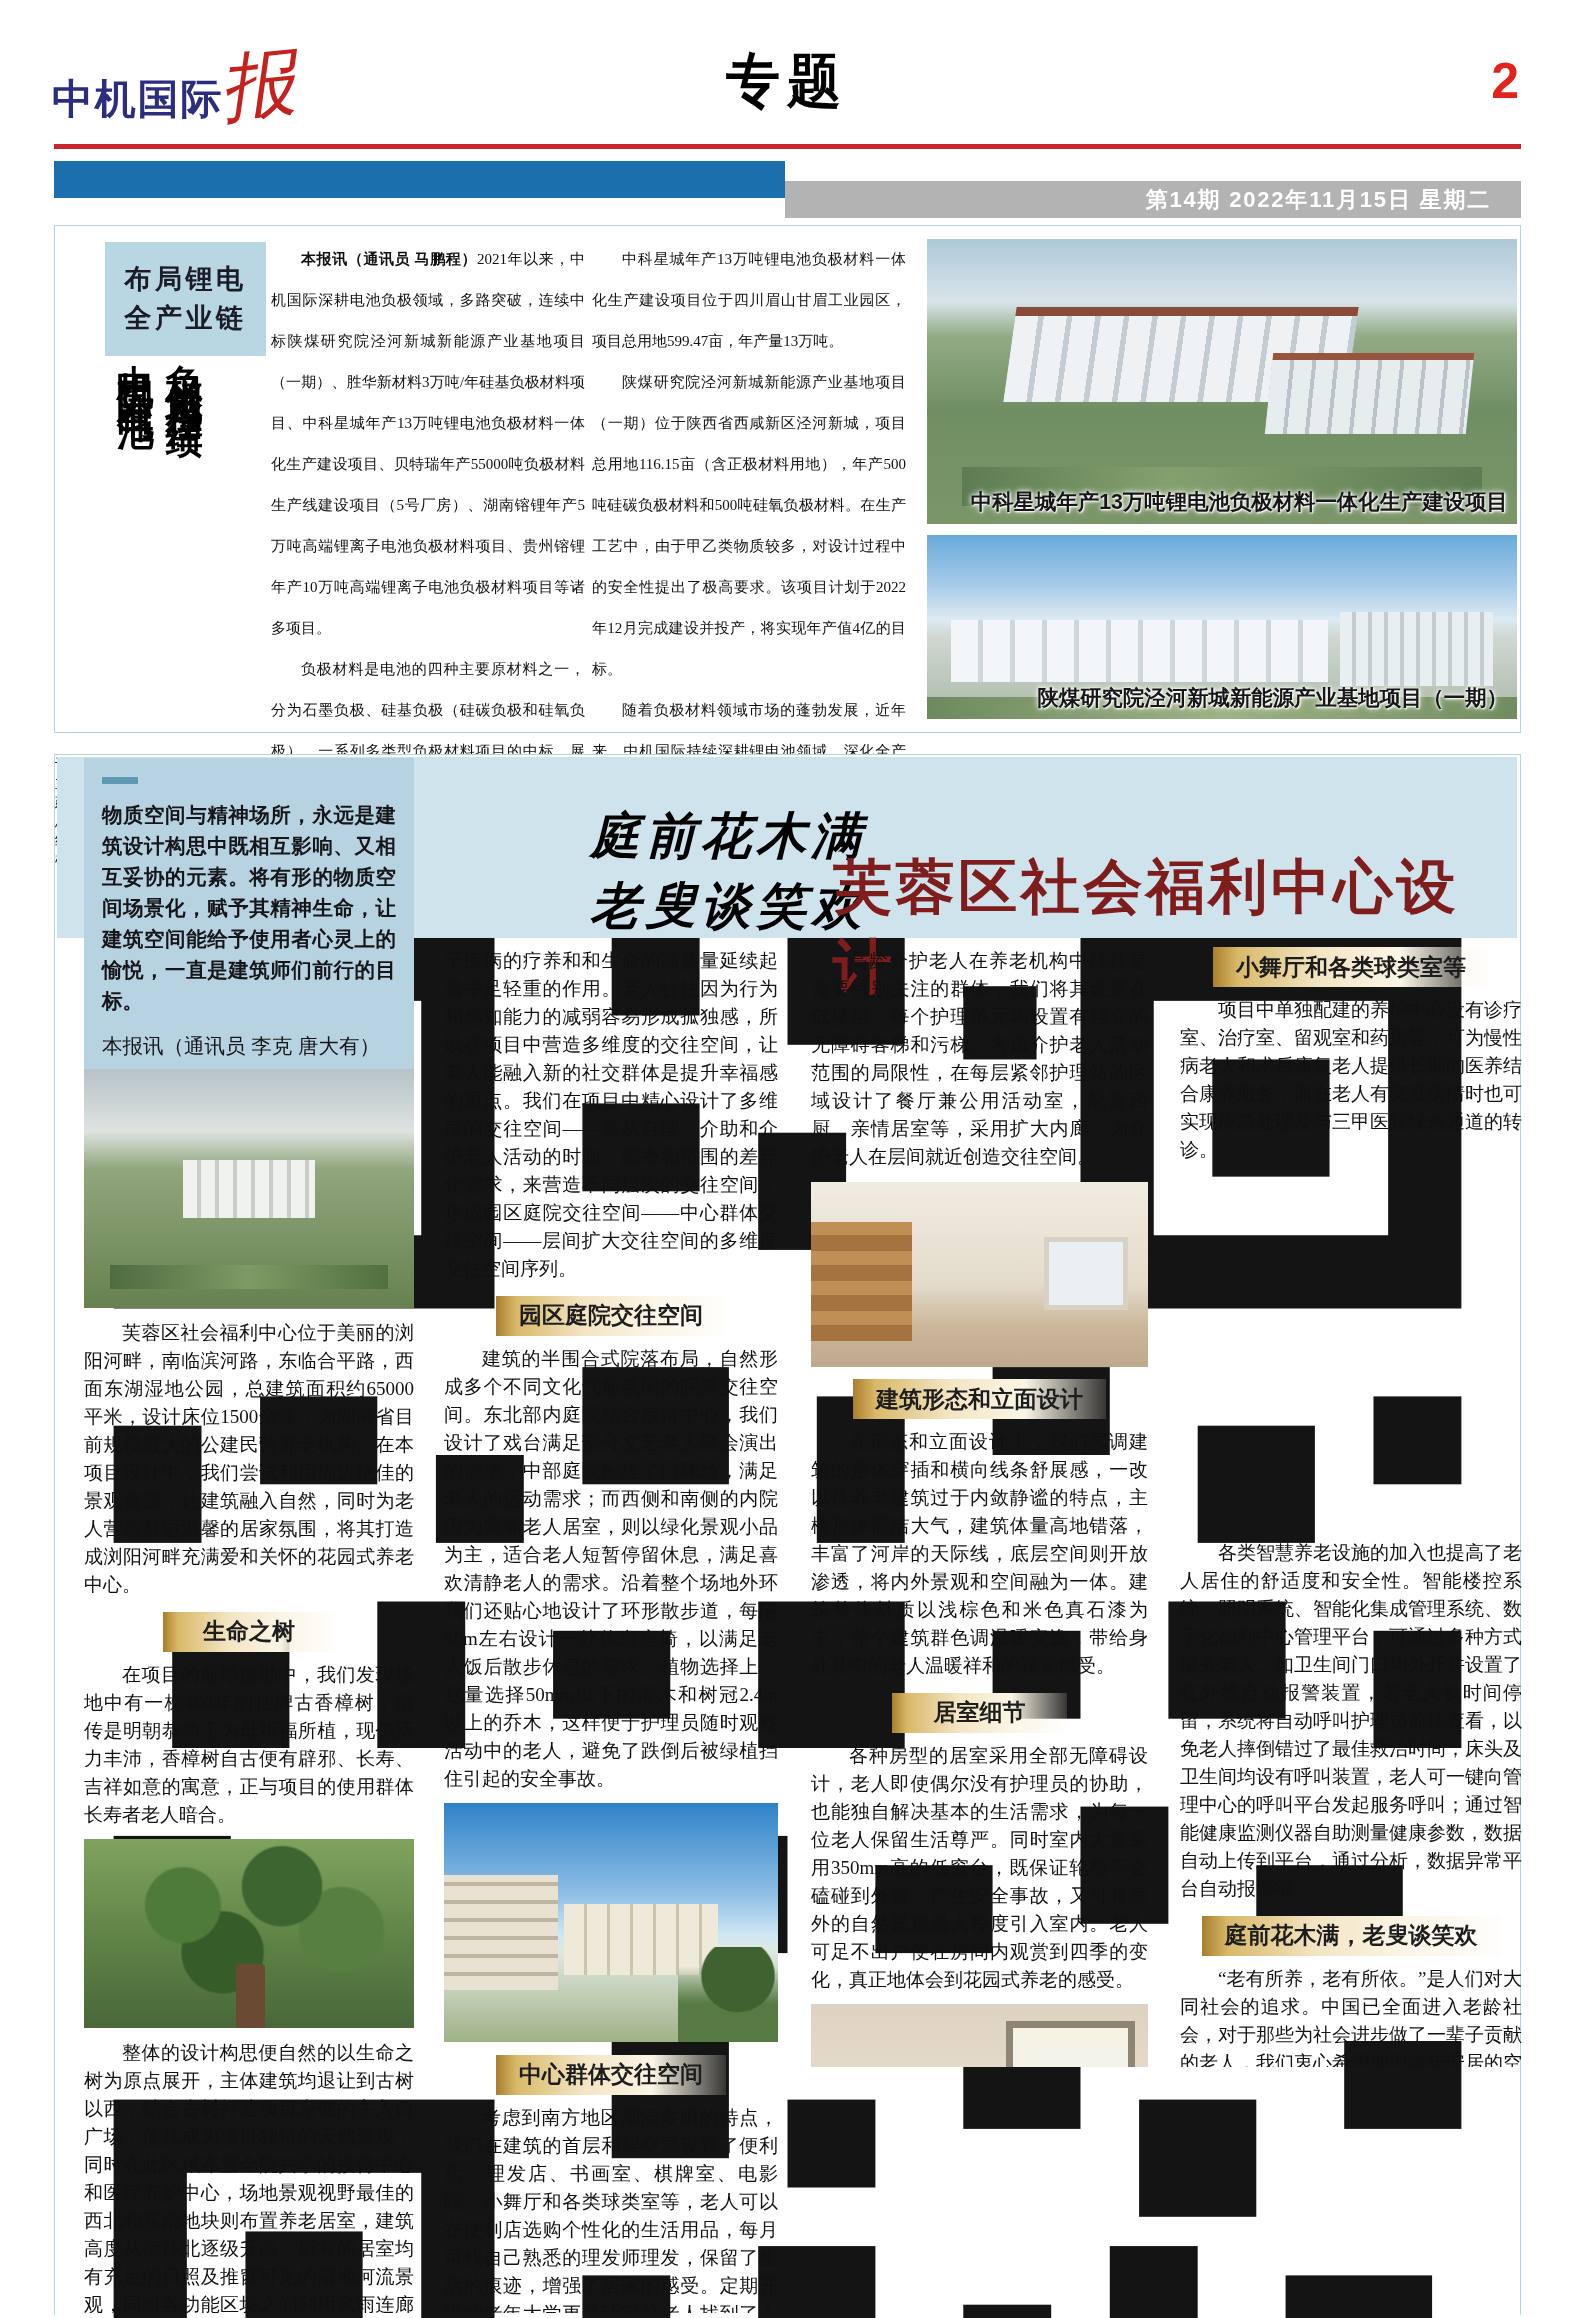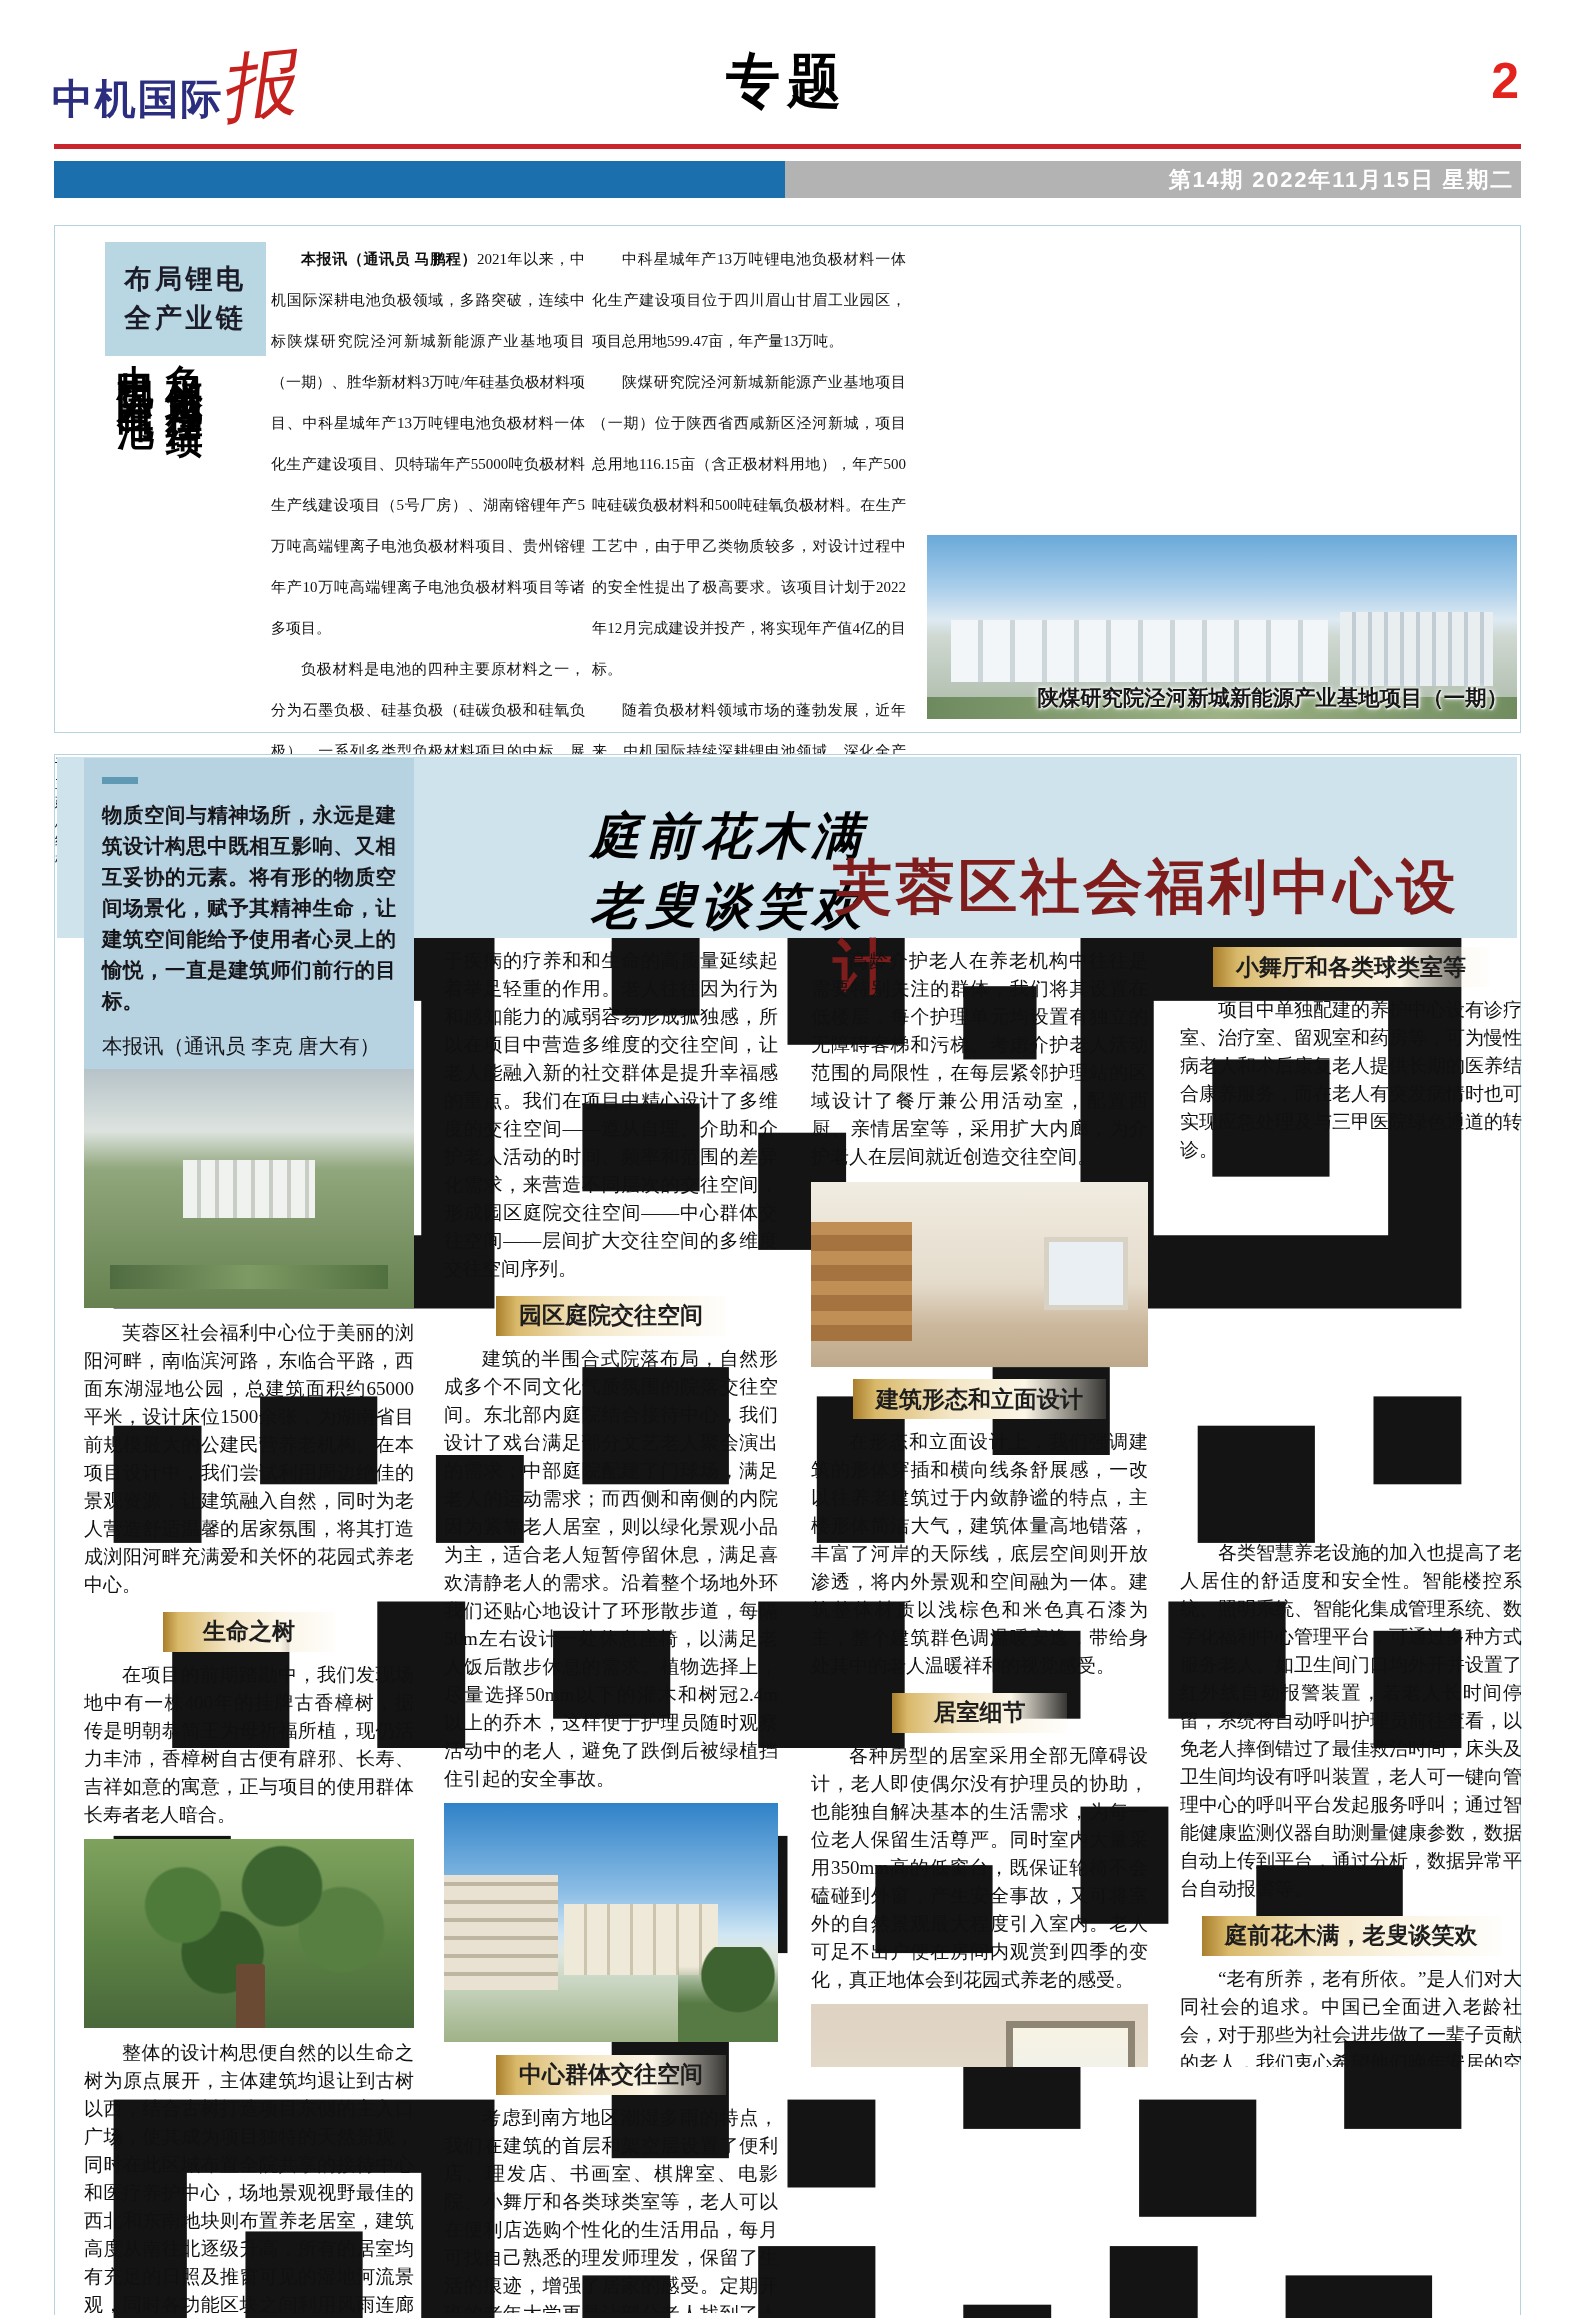--- a/index.html
+++ b/index.html
@@ -17,21 +17,21 @@
   .section-title{position:absolute;left:0;right:0;top:46px;text-align:center;
                  font-weight:900;font-size:54px;letter-spacing:7.1px;color:#000;
                  font-family:"Liberation Sans","DejaVu Sans",sans-serif;transform:scaleY(1.08);}
   .page-num{position:absolute;right:55px;top:52px;font-weight:900;font-size:50px;color:#e3241d;
             font-family:"Liberation Sans","DejaVu Sans",sans-serif;}
   .red-rule{position:absolute;left:54px;top:144px;width:1467px;height:4.5px;background:#c9252c;}
   .issue-bar{position:absolute;left:54px;top:161px;width:1467px;height:37px;display:flex;}
   .issue-bar .blue{width:731px;height:100%;background:#1b6fad;}
   .issue-bar .gray{flex:1;height:100%;background:#b3b3b3;text-align:right;
                    font:700 22px/37px "Liberation Sans","DejaVu Sans",sans-serif;
-                   color:#fff;padding-right:7px;letter-spacing:1.8px;}
+                   color:#fff;padding-right:30px;letter-spacing:1.8px;margin-top:20px;}
 
   
   .box{position:absolute;box-sizing:border-box;border:1.8px solid #b5d4e0;background:#fff;}
   .photo{position:relative;overflow:hidden;}
   .caption{position:absolute;right:9px;bottom:7.1px;z-index:3;
            font:700 21.4px "Liberation Sans","DejaVu Sans",sans-serif;color:#161616;
            text-shadow:0 0 3.6px #fff,0 0 7.1px #fff,0.9px 0.9px 1.8px #fff;}
   .goldwrap{text-align:center;margin:12.5px 0 9px;}
   .gold-head{display:inline-block;min-width:52%;padding:4.5px 23px;box-sizing:border-box;
              font:700 23px "Liberation Sans","DejaVu Sans",sans-serif;color:#1d1d1d;
@@ -169,20 +169,26 @@
     <div class="a1-col a1-colA">
       <p class="body-p"><span class="lead">本报讯（通讯员 马鹏程）</span><span>2021年以来，中机国际深耕电池负极领域，多路突破，连续中标陕煤研究院泾河新城新能源产业基地项目（一期）、胜华新材料3万吨/年硅基负极材料项目、中科星城年产13万吨锂电池负极材料一体化生产建设项目、贝特瑞年产55000吨负极材料生产线建设项目（5号厂房）、湖南镕锂年产5万吨高端锂离子电池负极材料项目、贵州镕锂年产10万吨高端锂离子电池负极材料项目等诸多项目。</span></p>
       <p class="body-p">负极材料是电池的四种主要原材料之一，分为石墨负极、硅基负极（硅碳负极和硅氧负极）。一系列多类型负极材料项目的中标，展现了中机国际在锂电行业工程建设领域的全产业链技术优势和丰富的工程设计经验，彰显了公司在电池负极材料领域的专业实力。</p>
     </div>
     <div class="a1-col a1-colB">
       <p class="body-p">中科星城年产13万吨锂电池负极材料一体化生产建设项目位于四川眉山甘眉工业园区，项目总用地599.47亩，年产量13万吨。</p>
       <p class="body-p">陕煤研究院泾河新城新能源产业基地项目（一期）位于陕西省西咸新区泾河新城，项目总用地116.15亩（含正极材料用地），年产500吨硅碳负极材料和500吨硅氧负极材料。在生产工艺中，由于甲乙类物质较多，对设计过程中的安全性提出了极高要求。该项目计划于2022年12月完成建设并投产，将实现年产值4亿的目标。</p>
       <p class="body-p">随着负极材料领域市场的蓬勃发展，近年来，中机国际持续深耕锂电池领域，深化全产业链技术优势，巩固和提升在电池材料设计领域的行业地位，致力于以技术引领业务的高端突破，为实现双碳目标添砖加瓦！</p>
     </div>
 
+    <div class="photo a1-photo1 ph-factory1">
+      <div class="b1"></div>
+      <div class="b2"></div>
+      <div class="b3"></div>
+      <div class="caption">中科星城年产13万吨锂电池负极材料一体化生产建设项目</div>
+    </div>
     <div class="photo a1-photo2 ph-factory2">
       <div class="b1"></div>
       <div class="b2"></div>
       <div class="b3"></div>
       <div class="caption">陕煤研究院泾河新城新能源产业基地项目（一期）</div>
     </div>
   </div>
 
   <div class="box a2">
     <div class="a2-band"></div>

